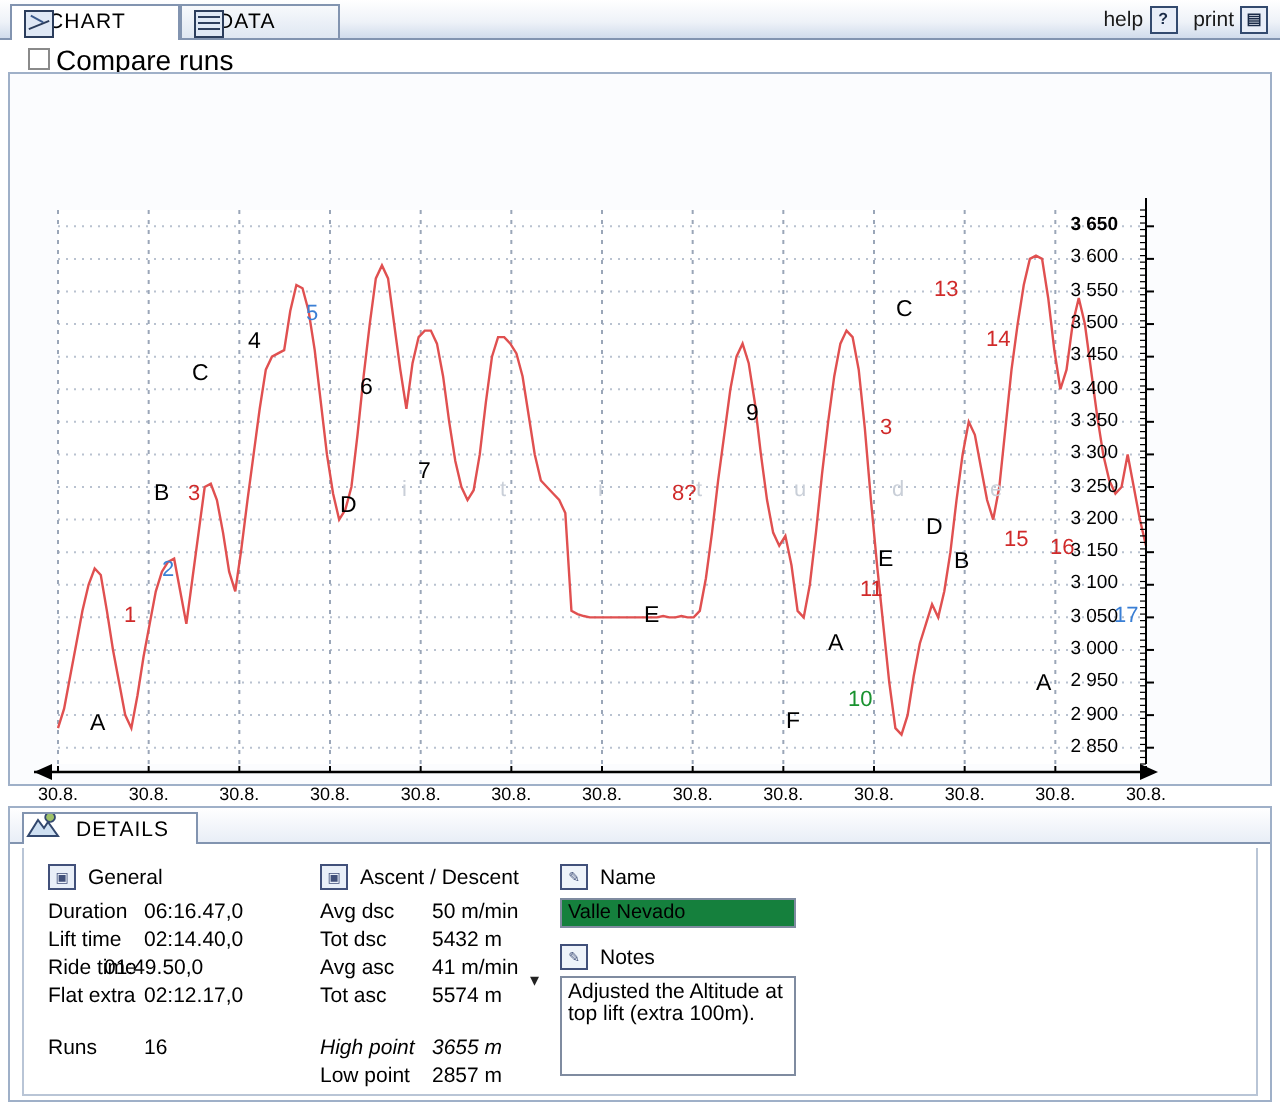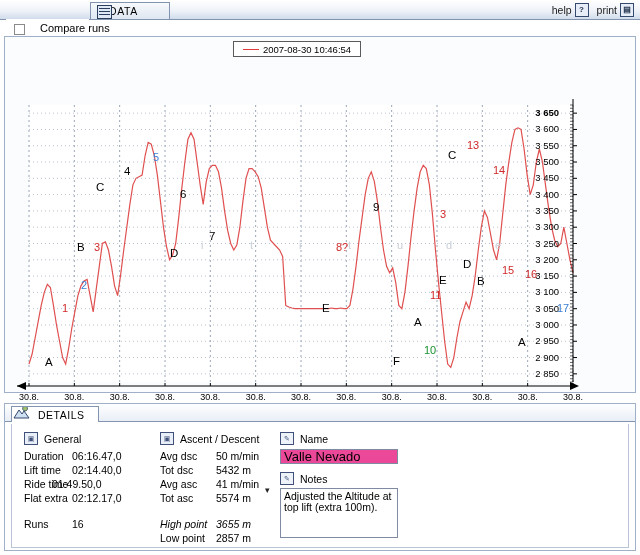--- a/index.html
+++ b/index.html
@@ -50,21 +50,21 @@
 
   
   .toplinks{position:absolute;right:6px;top:3px;height:14px;display:flex;align-items:center;gap:8px;}
   .tl{display:flex;align-items:center;gap:3px;font-size:10.5px;color:#1b1b1b;}
   .tlbox{width:12px;height:12px;border:1px solid #334a6e;background:#e8eef8;
          display:flex;align-items:center;justify-content:center;font-size:8px;line-height:1;color:#1a2b48;font-weight:bold;}
 
   
   .comparebar{position:absolute;left:0;top:21px;width:640px;height:15px;}
   .cbx{position:absolute;left:14px;top:3px;width:9px;height:9px;border:1px solid #8a8a8a;background:#fff;}
-  .cbl{position:absolute;left:40px;top:1px;font-size:11px;}
+  .cbl{position:absolute;left:28px;top:1px;font-size:14px;}
 
   
   .chartpanel{
     position:absolute;left:4px;top:36px;width:632px;height:357px;
     background:#fbfcfe;border:1px solid #9fb0c8;
     box-sizing:border-box;
   }
   .legendbox{
     position:absolute;left:228px;top:4px;width:126px;height:14px;
     border:1px solid #5a5a5a;background:#fff;
@@ -108,35 +108,42 @@
     border:1px solid #b9c5d6;border-top:none;box-sizing:border-box;background:#fff;}
 
   .grouphdr{position:absolute;display:flex;align-items:center;gap:6px;font-size:10.5px;}
   .ghicon{width:12px;height:11px;border:1px solid #41507a;background:#e9eff8;
           display:flex;align-items:center;justify-content:center;font-size:7px;color:#41507a;}
   .ghicon.note{border:1px solid #41507a;background:#eef3fa;position:relative;}
 
   .row{position:absolute;font-size:10.5px;white-space:nowrap;}
   .row .k{display:inline-block;}
   .row .v{display:inline-block;}
-  .tinput{position:absolute;border:1px solid #7f8ba0;background:#ec4899;
-    font-family:"Liberation Sans",sans-serif;font-size:13px;padding:1px 3px;box-sizing:border-box;color:#000;}
+  .tinput{position:absolute;border:1px solid #7f8ba0;background:#15803d;
+    font-family:"Liberation Sans",sans-serif;font-size:10px;padding:1px 3px;box-sizing:border-box;color:#000;}
   .tarea{position:absolute;border:1px solid #7f8ba0;background:#fff;
     font-family:"Liberation Sans",sans-serif;font-size:10.5px;padding:2px 3px;box-sizing:border-box;
     resize:none;line-height:11px;color:#000;overflow:hidden;}
   .minarrow{position:absolute;font-size:9px;color:#222;}
 </style>
 </head>
 <body>
 
 <div id="app">
 
   <div class="tabstrip">
     <div class="tabline"></div>
 
+    <div class="tab sel" id="tab-chart">
+      <span class="ticon chart">
+        <span class="spark"></span>
+          <span class="spark2"></span>
+      </span>
+      <span class="tlabel">CHART</span>
+    </div>
 
     <div class="tab" id="tab-data">
       <span class="ticon table">
         <i></i>
           <i></i>
           <i></i>
       </span>
       <span class="tlabel">DATA</span>
     </div>
 
@@ -154,24 +161,20 @@
     </div>
   </div>
 
   <div class="comparebar">
     <span class="cbx"></span>
     <span class="cbl">Compare runs</span>
   </div>
 
   <div class="chartpanel">
 
-    <div class="legendbox">
-      <span class="legline"></span>
-      <span>2007-08-30 10:46:54</span>
-    </div>
 
     <div class="plotwrap">
       <svg class="plotsvg" id="plot" width="632" height="357">
           <rect x="24" y="68" width="544" height="277" fill="#ffffff"></rect>
           <line x1="24" y1="76.14705882352939" x2="568" y2="76.14705882352939" stroke="#b9c2d0" stroke-width="1" stroke-dasharray="1 3"></line>
           <line x1="24" y1="92.44117647058823" x2="568" y2="92.44117647058823" stroke="#b9c2d0" stroke-width="1" stroke-dasharray="1 3"></line>
           <line x1="24" y1="108.73529411764707" x2="568" y2="108.73529411764707" stroke="#b9c2d0" stroke-width="1" stroke-dasharray="1 3"></line>
           <line x1="24" y1="125.02941176470588" x2="568" y2="125.02941176470588" stroke="#b9c2d0" stroke-width="1" stroke-dasharray="1 3"></line>
           <line x1="24" y1="141.3235294117647" x2="568" y2="141.3235294117647" stroke="#b9c2d0" stroke-width="1" stroke-dasharray="1 3"></line>
           <line x1="24" y1="157.6176470588235" x2="568" y2="157.6176470588235" stroke="#b9c2d0" stroke-width="1" stroke-dasharray="1 3"></line>

